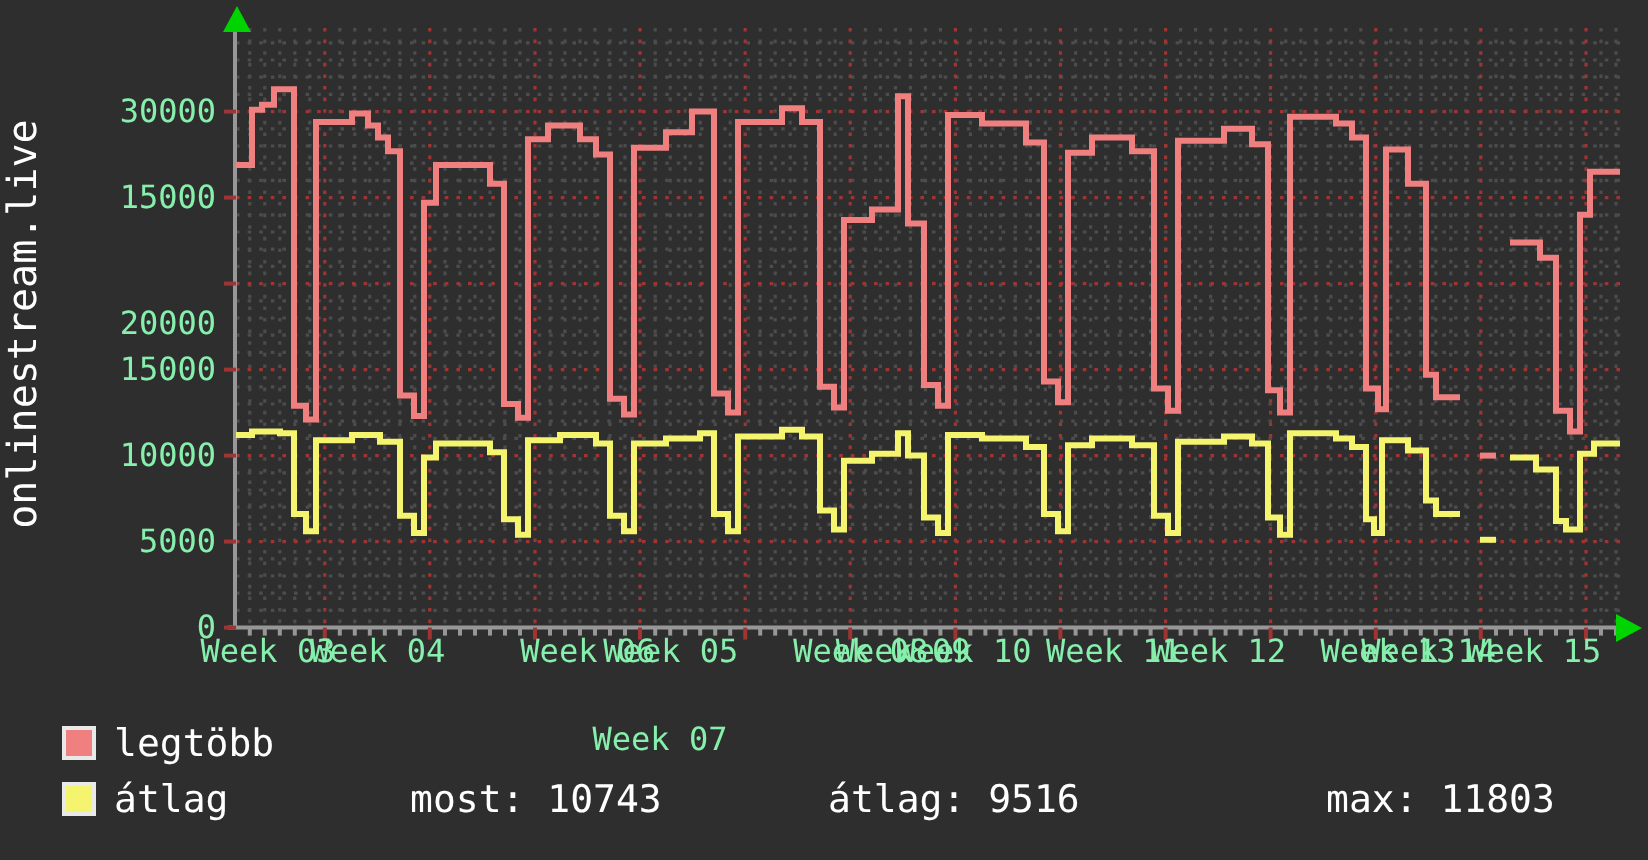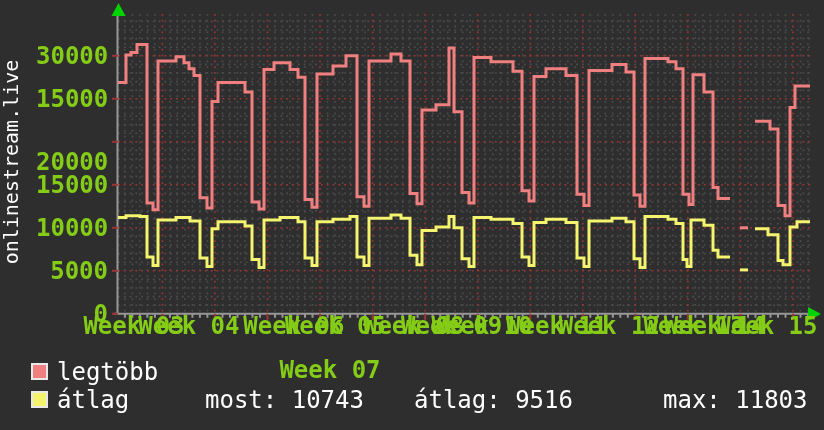--- a/index.html
+++ b/index.html
@@ -2,33 +2,33 @@
 <html><head>
 <meta charset="utf-8">
 <style>
   html,body { margin:0; padding:0; background:#2e2e2e; }
   #canvas {
     position:relative; width:824px; height:430px; overflow:hidden;
     background:#2e2e2e; color:#ffffff;
     font-family:"DejaVu Sans Mono","Liberation Mono",monospace;
   }
   #chart-svg { position:absolute; left:0; top:0; }
-  .lbl { position:absolute; font-size:24px; line-height:20px; white-space:pre; color:#84cc16;font-weight:bold; }
+  .lbl { position:absolute; font-size:16px; line-height:20px; white-space:pre; color:#86efac; }
   .ylab { width:72px; text-align:right; }
   .xlab { width:130px; margin-left:-65px; text-align:center; }
   #vertical-title {
     position:absolute; left:-139px; top:151px; width:300px; height:22px;
     text-align:center; font-size:20px; line-height:22px;
     transform:rotate(-90deg); white-space:pre; color:#ffffff;
   }
   .swatch {
     position:absolute; width:17px; height:17px; box-sizing:border-box;
     border:2px solid #e9e9e9;
   }
-  .legend-text { position:absolute; font-size:24px; line-height:20px; white-space:pre; }
+  .legend-text { position:absolute; font-size:19px; line-height:20px; white-space:pre; }
 </style>
 </head>
 <body>
 
 <div id="canvas">
   <svg id="chart-svg" width="824" height="430">
       <g>
         <line x1="118" y1="305.2" x2="810" y2="305.2" stroke="#4c4c4c" stroke-width="1.6" stroke-dasharray="1.8 4"></line>
         <line x1="118" y1="296.6" x2="810" y2="296.6" stroke="#4c4c4c" stroke-width="1.6" stroke-dasharray="1.8 4"></line>
         <line x1="118" y1="288.0" x2="810" y2="288.0" stroke="#4c4c4c" stroke-width="1.6" stroke-dasharray="1.8 4"></line>

